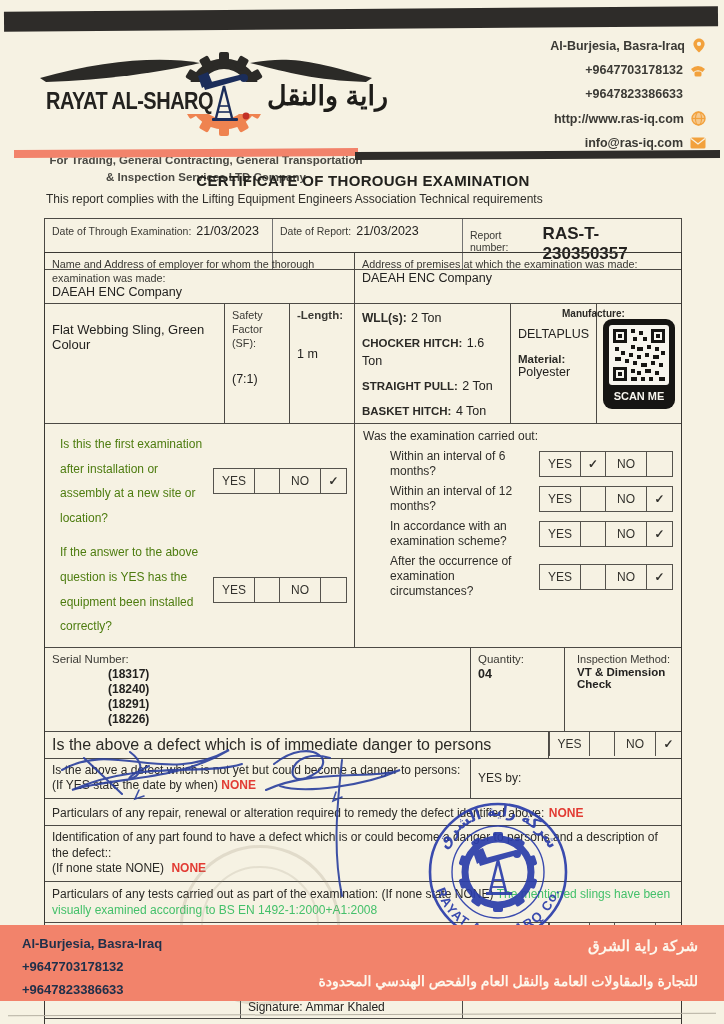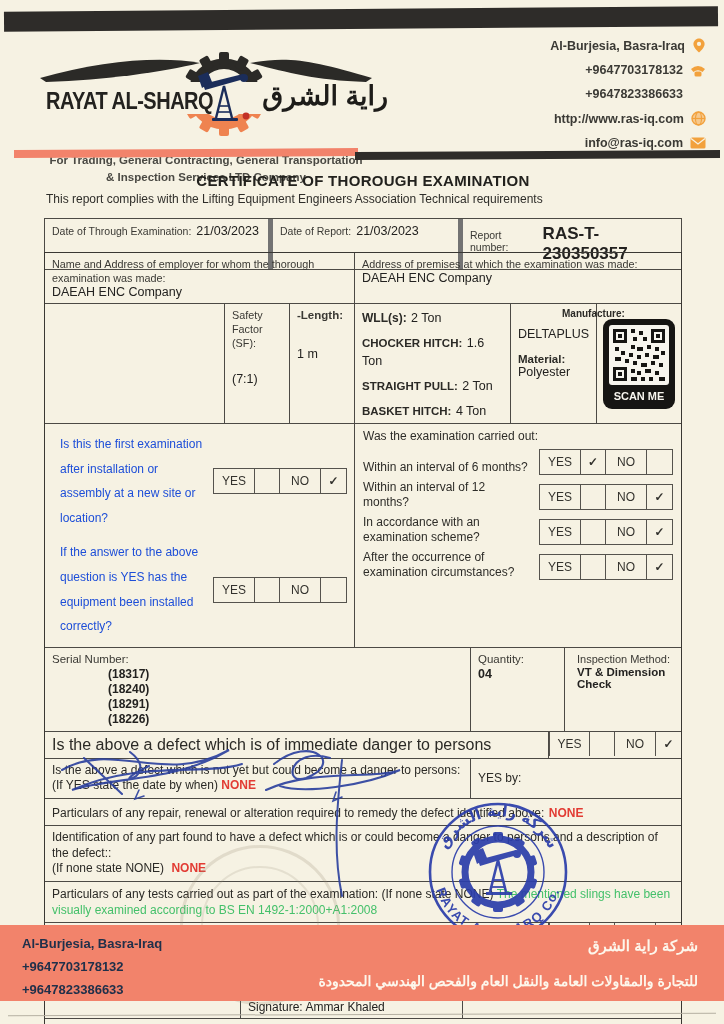--- a/index.html
+++ b/index.html
@@ -22,21 +22,21 @@
   
   .splitbar-orange { position:absolute; top:149px; left:14px; width:344px; height:8px; background:#f2836b; transform:rotate(-0.3deg); }
   .splitbar-black { position:absolute; top:151px; left:355px; right:4px; height:8px; background:#2e2c29; transform:rotate(-0.3deg); }
 
   
   .title { position:absolute; top:172px; left:44px; right:42px; text-align:center; font-size:15px; font-weight:bold; letter-spacing:0.3px; color:#22211d; }
   .subtitle { position:absolute; top:192px; left:46px; right:42px; font-size:12px; color:#2e2d29; }
 
   
   .dates { position:absolute; top:218px; left:44px; right:42px; display:flex; border:1px solid #4c4a45; }
-  .dates .cell { padding:5px 7px; border-right:5px solid #737373; display:flex; align-items:baseline; gap:5px; }
+  .dates .cell { padding:5px 7px; border-right:1px solid #737373; display:flex; align-items:baseline; gap:5px; }
   .dates .cell:last-child { border-right:none; }
   .lab { font-size:10.5px; color:#3a3934; }
   .val { font-size:12.5px; color:#232220; }
   .bold { font-weight:bold; }
 
   
   .maintable { position:absolute; top:252px; left:44px; right:42px; border:1.4px solid #3a3833; background:transparent; }
   .row { display:flex; border-bottom:1px solid #4c4a45; }
   .row:last-child { border-bottom:none; }
   .cell { border-right:1px solid #4c4a45; padding:4px 7px; }
@@ -46,24 +46,24 @@
 
   
   .ynbox { display:flex; border:1px solid #55534d; background:transparent; }
   .ynbox span { display:flex; align-items:center; justify-content:center; font-size:12px; color:#33322d; border-right:1px solid #55534d; }
   .ynbox span:last-child { border-right:none; }
   .yn-lab { width:41px; height:24px; }
   .yn-chk { width:25px; height:24px; font-weight:bold; color:#44423c; }
 
   .q-left { width:310px; }
   .q-group { display:flex; align-items:center; gap:6px; padding:4px 0 4px 8px; }
-  .q-text { flex:1; font-size:12px; line-height:2.05; color:#1d4ed8; }
+  .q-text { flex:1; font-size:12px; line-height:2.05; color:#4d7c0f; }
   .q-right { flex:1; padding:5px 8px; }
   .q-right-header { font-size:12px; color:#2e2d29; margin-bottom:6px; }
-  .qr-row { display:flex; align-items:flex-end; margin-bottom:5px; gap:6px; }
+  .qr-row { display:flex; align-items:center; margin-bottom:5px; gap:6px;margin-left:27px; }
   .qr-row .q-text2 { flex:1; font-size:12px; line-height:1.25; color:#2e2d29; }
 
   .none-red { color:#e23b33; font-weight:bold; font-size:12px; }
   .green-txt { color:#44c06a; font-size:12px; }
 
   .fit-text { font-size:13.5px; font-weight:bold; color:#22211d; }
 
   
   .qrcell { display:flex; align-items:center; justify-content:center; padding:6px 4px; }
 
@@ -137,21 +137,21 @@
         <line x1="197" y1="74" x2="207" y2="74" stroke="#1b2d5a" stroke-width="1.6"></line>
         <line x1="196" y1="80" x2="208" y2="80" stroke="#1b2d5a" stroke-width="1.6"></line>
         <polygon points="181,52 221,42 222,47 183,58" fill="#1b2d5a"></polygon>
         <polygon points="176,44 186,40 190,50 180,56" fill="#1b2d5a"></polygon>
         <circle cx="222" cy="46" r="4" fill="#1b2d5a"></circle>
         <rect x="190" y="86" width="26" height="3" rx="1" fill="#1b2d5a"></rect>
         <circle cx="224" cy="84" r="3.4" fill="#c23127"></circle>
       </g>
     </svg>
     <span class="logo-en">RAYAT AL-SHARQ</span>
-    <span class="logo-ar">راية الشرق</span>
+    <span class="logo-ar">راية والنقل</span>
   </div>
   <div class="tagline">
     <div>For Trading, General Contracting, General Transportation</div>
     <div>&amp; Inspection Services LTD Company</div>
   </div>
 
   <div class="contacts">
     <div class="contact-row">
       <span>Al-Burjesia, Basra-Iraq</span>
       <svg width="14" height="15" viewBox="0 0 14 15">
@@ -216,20 +216,21 @@
         <div class="field-val">DAEAH ENC Company</div>
       </div>
       <div class="cell" style="flex:1;">
         <div class="small-lab">Address of premises at which the examination was made:</div>
         <div class="field-val">DAEAH ENC Company</div>
       </div>
     </div>
 
     <div class="row" style="min-height:103px;">
       <div class="cell" style="width:180px;">
+        <div class="field-val" style="margin-top:14px; font-size:13px;">Flat Webbing Sling, Green Colour</div>
       </div>
       <div class="cell" style="width:65px;">
         <div class="small-lab">Safety Factor (SF):</div>
         <div class="field-val" style="margin-top:22px;">(7:1)</div>
       </div>
       <div class="cell" style="width:65px;">
         <div class="small-lab bold" style="font-size:11.5px;">-Length:</div>
         <div class="field-val" style="margin-top:24px;">1 m</div>
       </div>
       <div class="cell" style="width:156px;">

